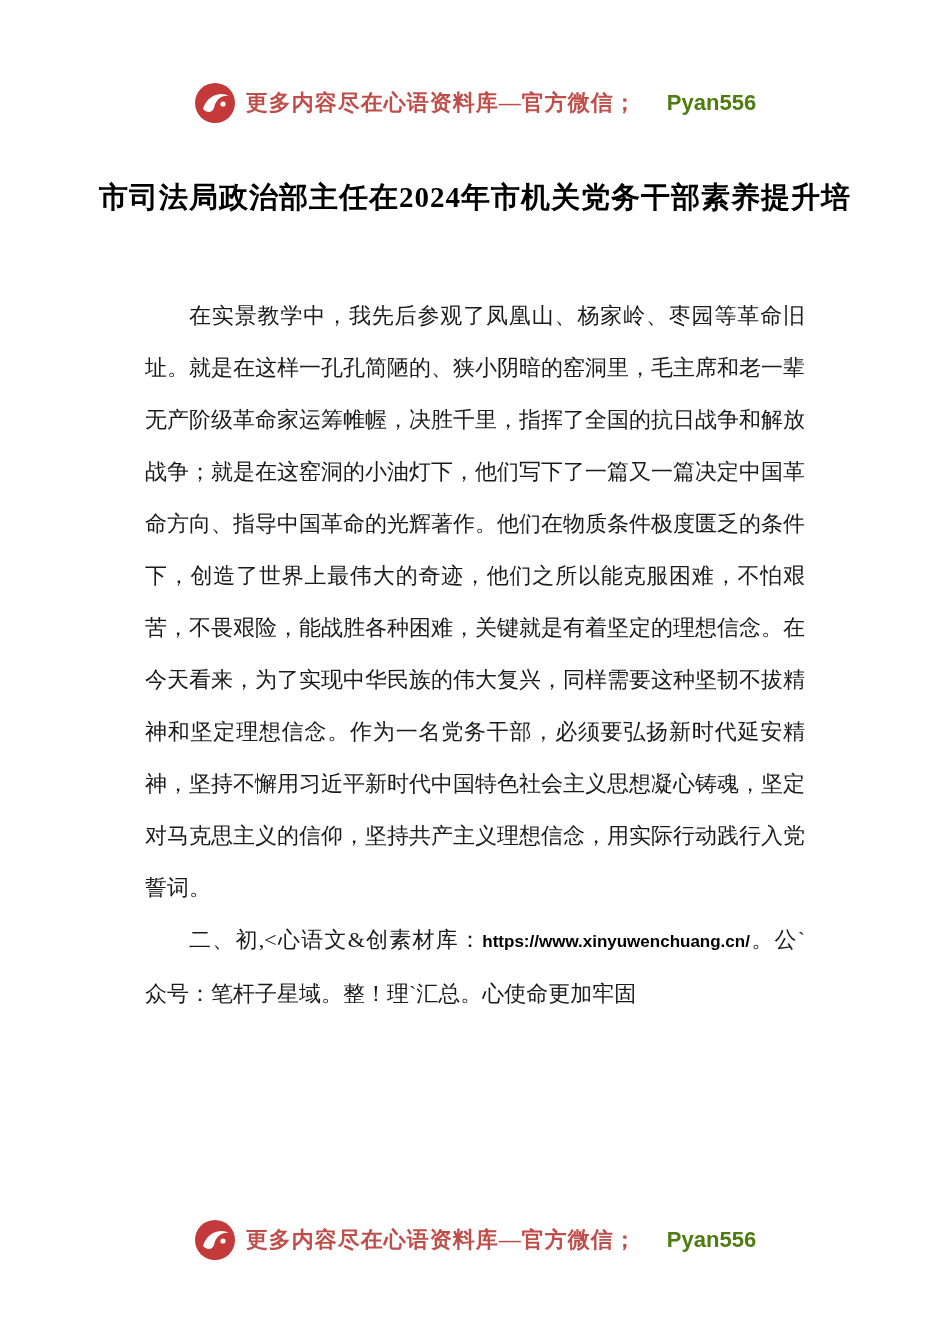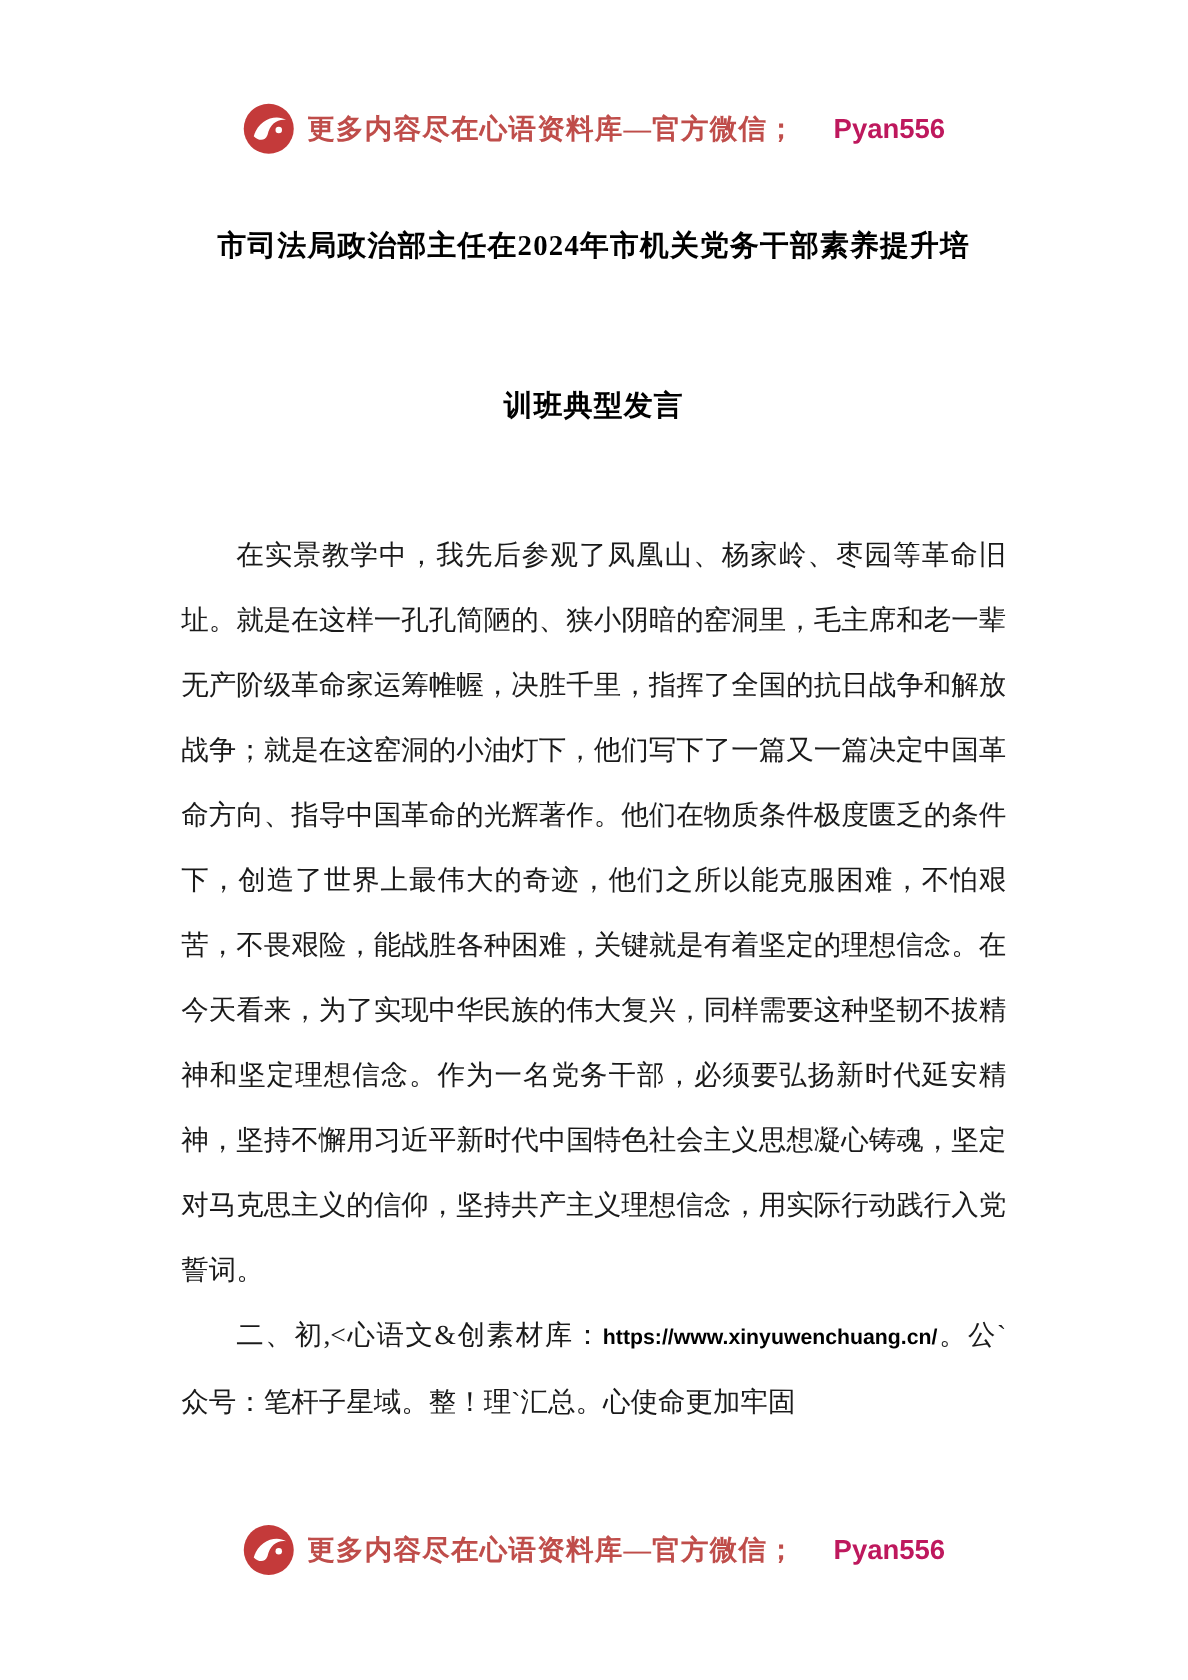--- a/index.html
+++ b/index.html
@@ -31,29 +31,29 @@
   .wm-text {
     font-size: 22px;
     font-weight: bold;
     color: #bf4d4a;
     letter-spacing: 1px;
     white-space: nowrap;
   }
   .wm-handle {
     font-size: 22px;
     font-weight: bold;
-    color: #be185d;
+    color: #4d7c0f;
     font-family: "Liberation Sans", sans-serif;
     white-space: nowrap;
     margin-left: 20px;
   }
   
   .title-line {
     text-align: center;
-    font-size: 23px;
+    font-size: 29px;
     font-weight: bold;
     color: #000000;
     line-height: 42px;
     letter-spacing: 1px;
   }
   .title-line--1 { margin-top: 52px; }
   .title-line--2 { margin-top: 86px; }
   
   .body-block {
     margin: 72px 145px 0 145px;
@@ -82,21 +82,20 @@
         <circle cx="21" cy="21" r="20" fill="#c43a3a"></circle>
         <path d="M9 27 C13 13, 27 9, 35 14 C28 13, 22 17, 20 26 C18 31, 13 31, 9 27 Z" fill="#ffffff"></path>
         <circle cx="29" cy="22" r="2.6" fill="#ffffff"></circle>
       </svg>
     </span>
     <span class="wm-text">更多内容尽在心语资料库—官方微信；</span>
     <span class="wm-handle">Pyan556</span>
   </div>
 
   <div class="title-line title-line--1">市司法局政治部主任在2024年市机关党务干部素养提升培</div>
-  <div class="title-line title-line--2">训班典型发言</div>
 
   <div class="body-block">
     <div class="para">在实景教学中，我先后参观了凤凰山、杨家岭、枣园等革命旧址。就是在这样一孔孔简陋的、狭小阴暗的窑洞里，毛主席和老一辈无产阶级革命家运筹帷幄，决胜千里，指挥了全国的抗日战争和解放战争；就是在这窑洞的小油灯下，他们写下了一篇又一篇决定中国革命方向、指导中国革命的光辉著作。他们在物质条件极度匮乏的条件下，创造了世界上最伟大的奇迹，他们之所以能克服困难，不怕艰苦，不畏艰险，能战胜各种困难，关键就是有着坚定的理想信念。在今天看来，为了实现中华民族的伟大复兴，同样需要这种坚韧不拔精神和坚定理想信念。作为一名党务干部，必须要弘扬新时代延安精神，坚持不懈用习近平新时代中国特色社会主义思想凝心铸魂，坚定对马克思主义的信仰，坚持共产主义理想信念，用实际行动践行入党誓词。</div>
     <div class="para">
       <span>二、初,&lt;心语文&amp;创素材库：</span><span class="url-bold">https://www.xinyuwenchuang.cn/</span><span>。公`众号：笔杆子星域。整！理`汇总。心使命更加牢固</span>
     </div>
   </div>
 
   <div class="watermark watermark--footer">
     <span class="wm-logo">

